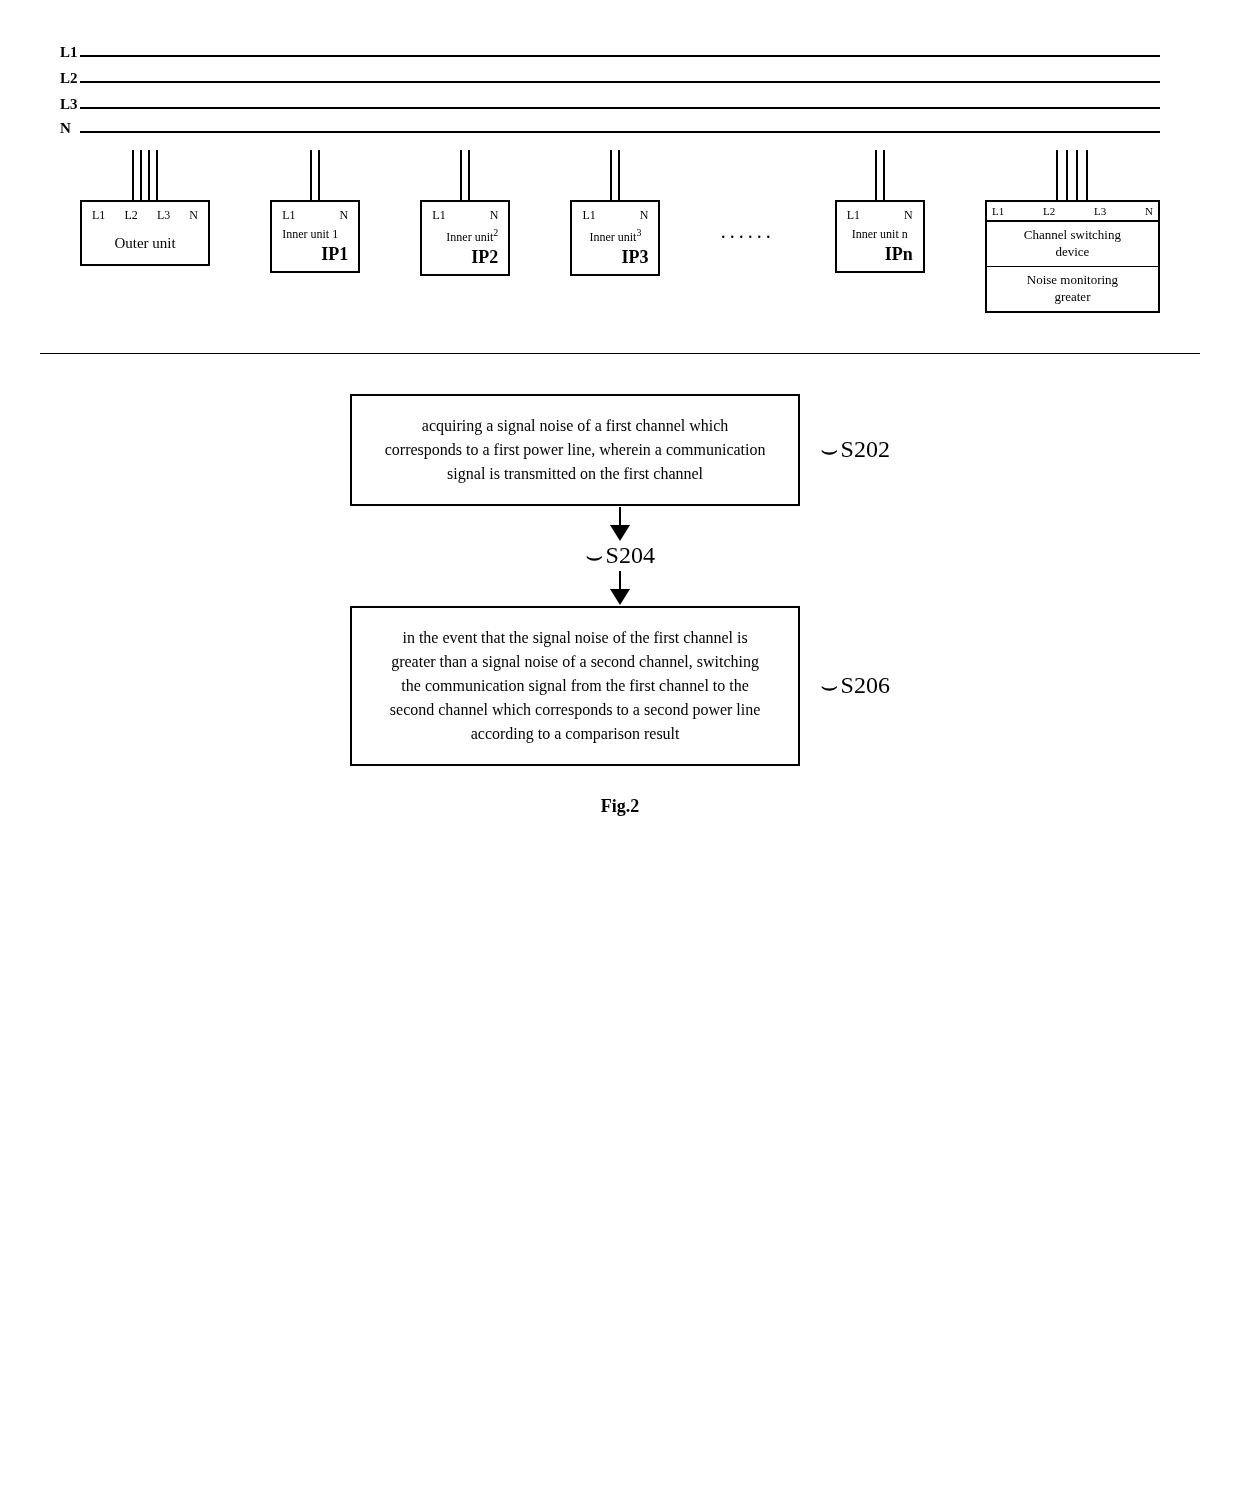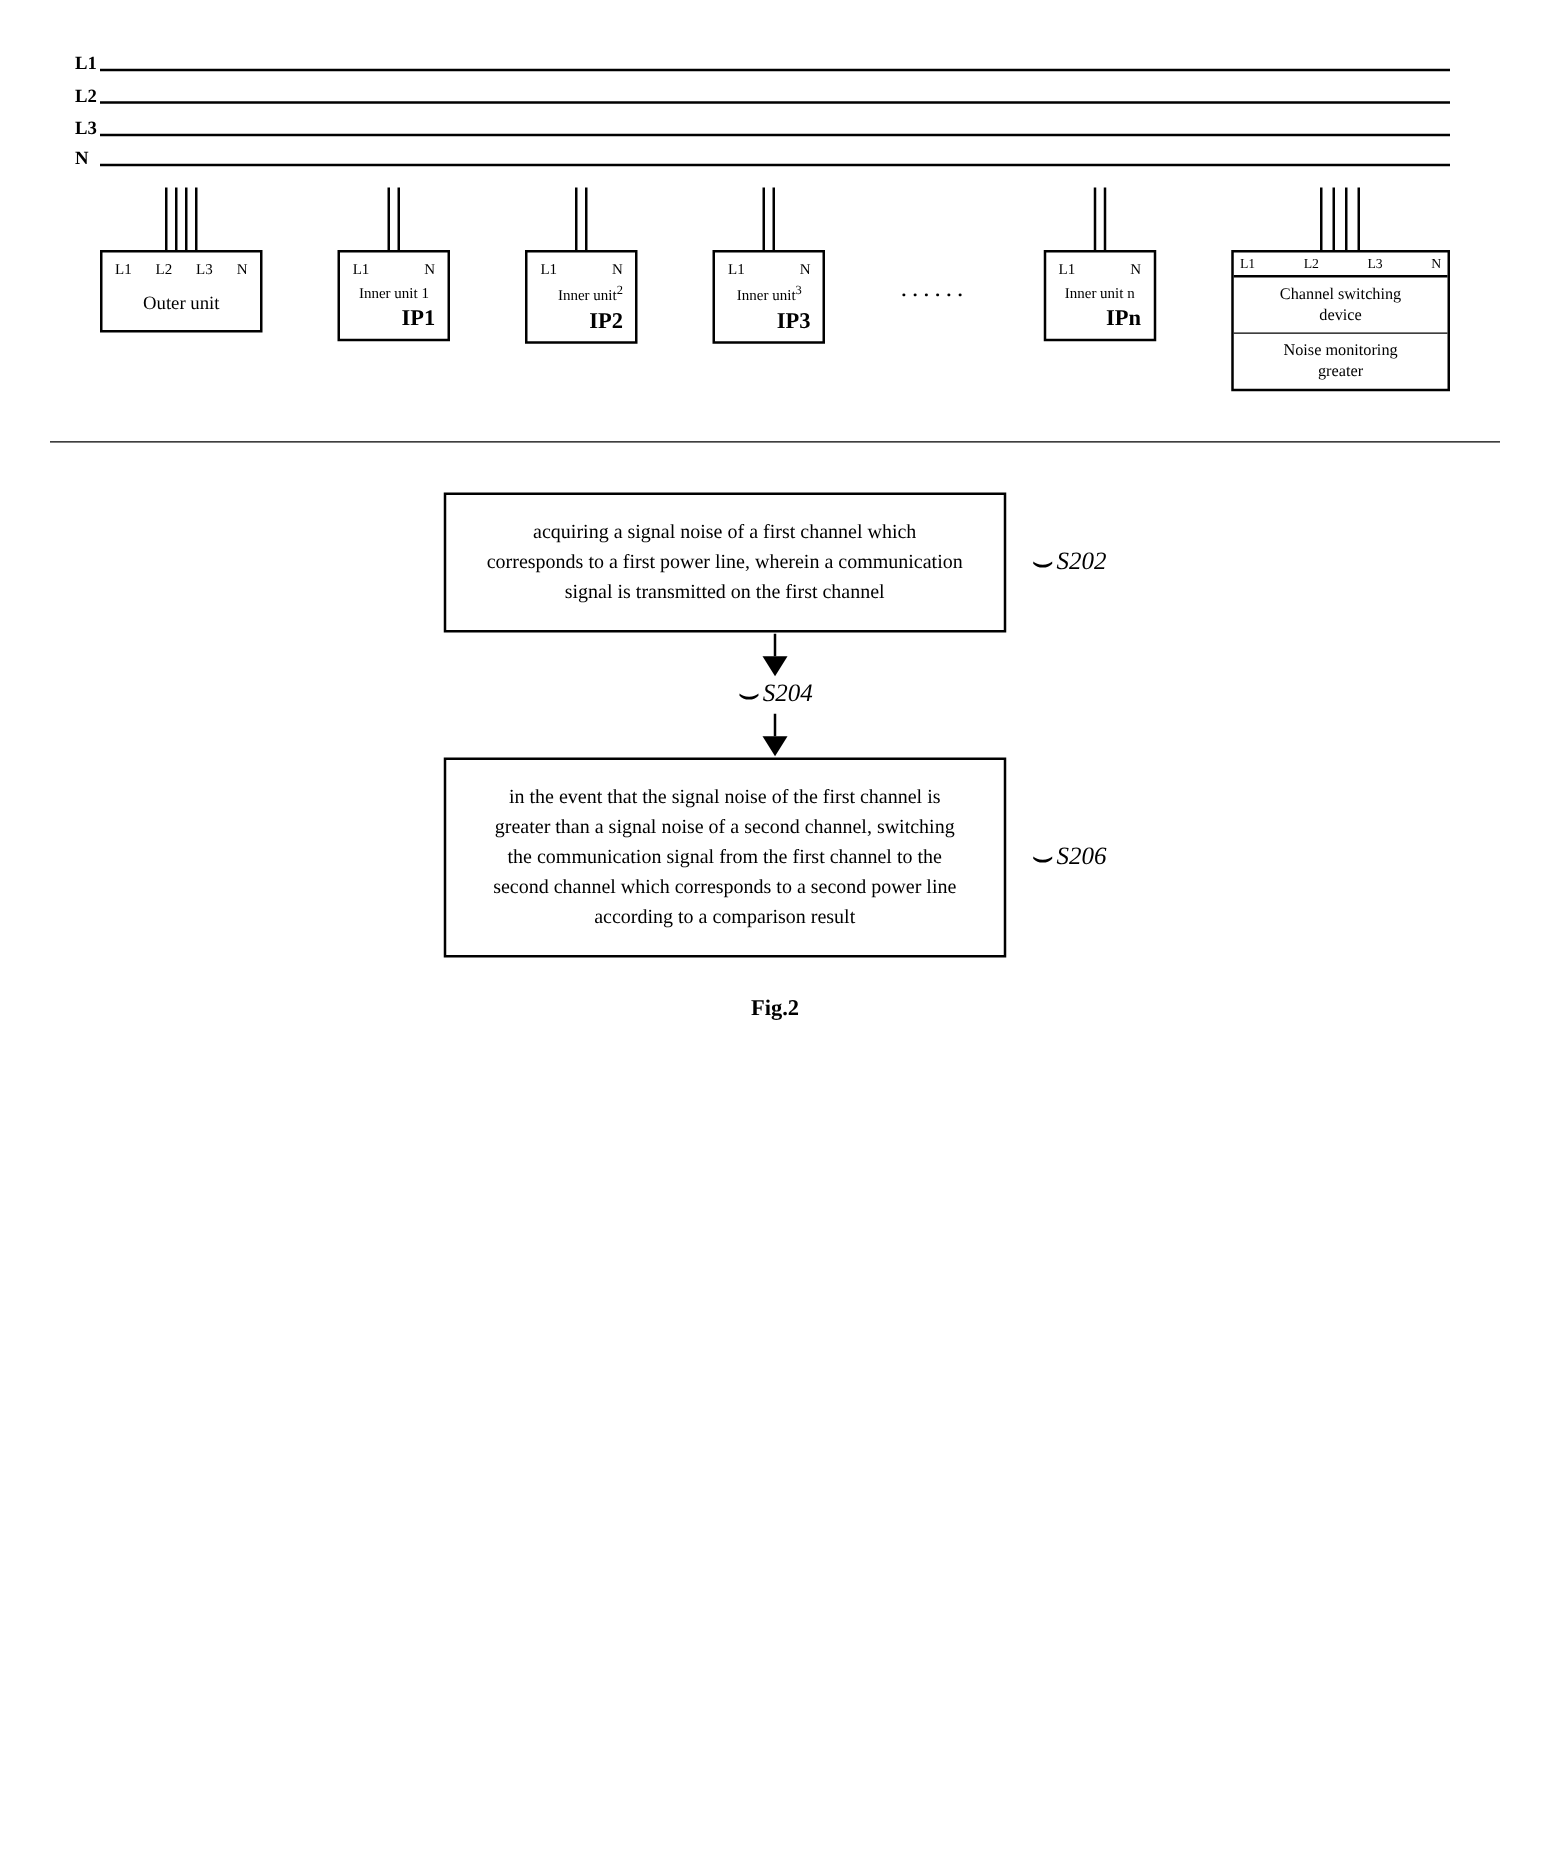--- a/index.html
+++ b/index.html
@@ -206,22 +206,21 @@
     .s-curve {
       font-size: 28px;
       color: #000;
       font-family: Georgia, serif;
       margin-right: 2px;
       line-height: 1;
       transform: scaleX(-1);
       display: inline-block;
     }
     .s-text {
-      font-size: 20px;
-      font-style: italic;
+      font-size: 24px;
     }
 
     .separator-line {
       width: 100%;
       height: 1px;
       background: #000;
       margin: 30px 0 20px 0;
     }
   </style>
 </head>
@@ -267,21 +266,21 @@
     <div class="unit-block">
       <div class="drop-lines">
         <div class="drop-line"></div>
         <div class="drop-line"></div>
       </div>
       <div class="unit-box">
         <div class="unit-header">
           <span>L1</span>
           <span>N</span>
         </div>
-        <div style="font-size:12px; text-align:center;">Inner unit 1</div>
+        <div style="font-size:12px; text-align:left;">Inner unit 1</div>
         <div class="unit-id">IP1</div>
       </div>
     </div>
 
     <div class="unit-block">
       <div class="drop-lines">
         <div class="drop-line"></div>
         <div class="drop-line"></div>
       </div>
       <div class="unit-box">

